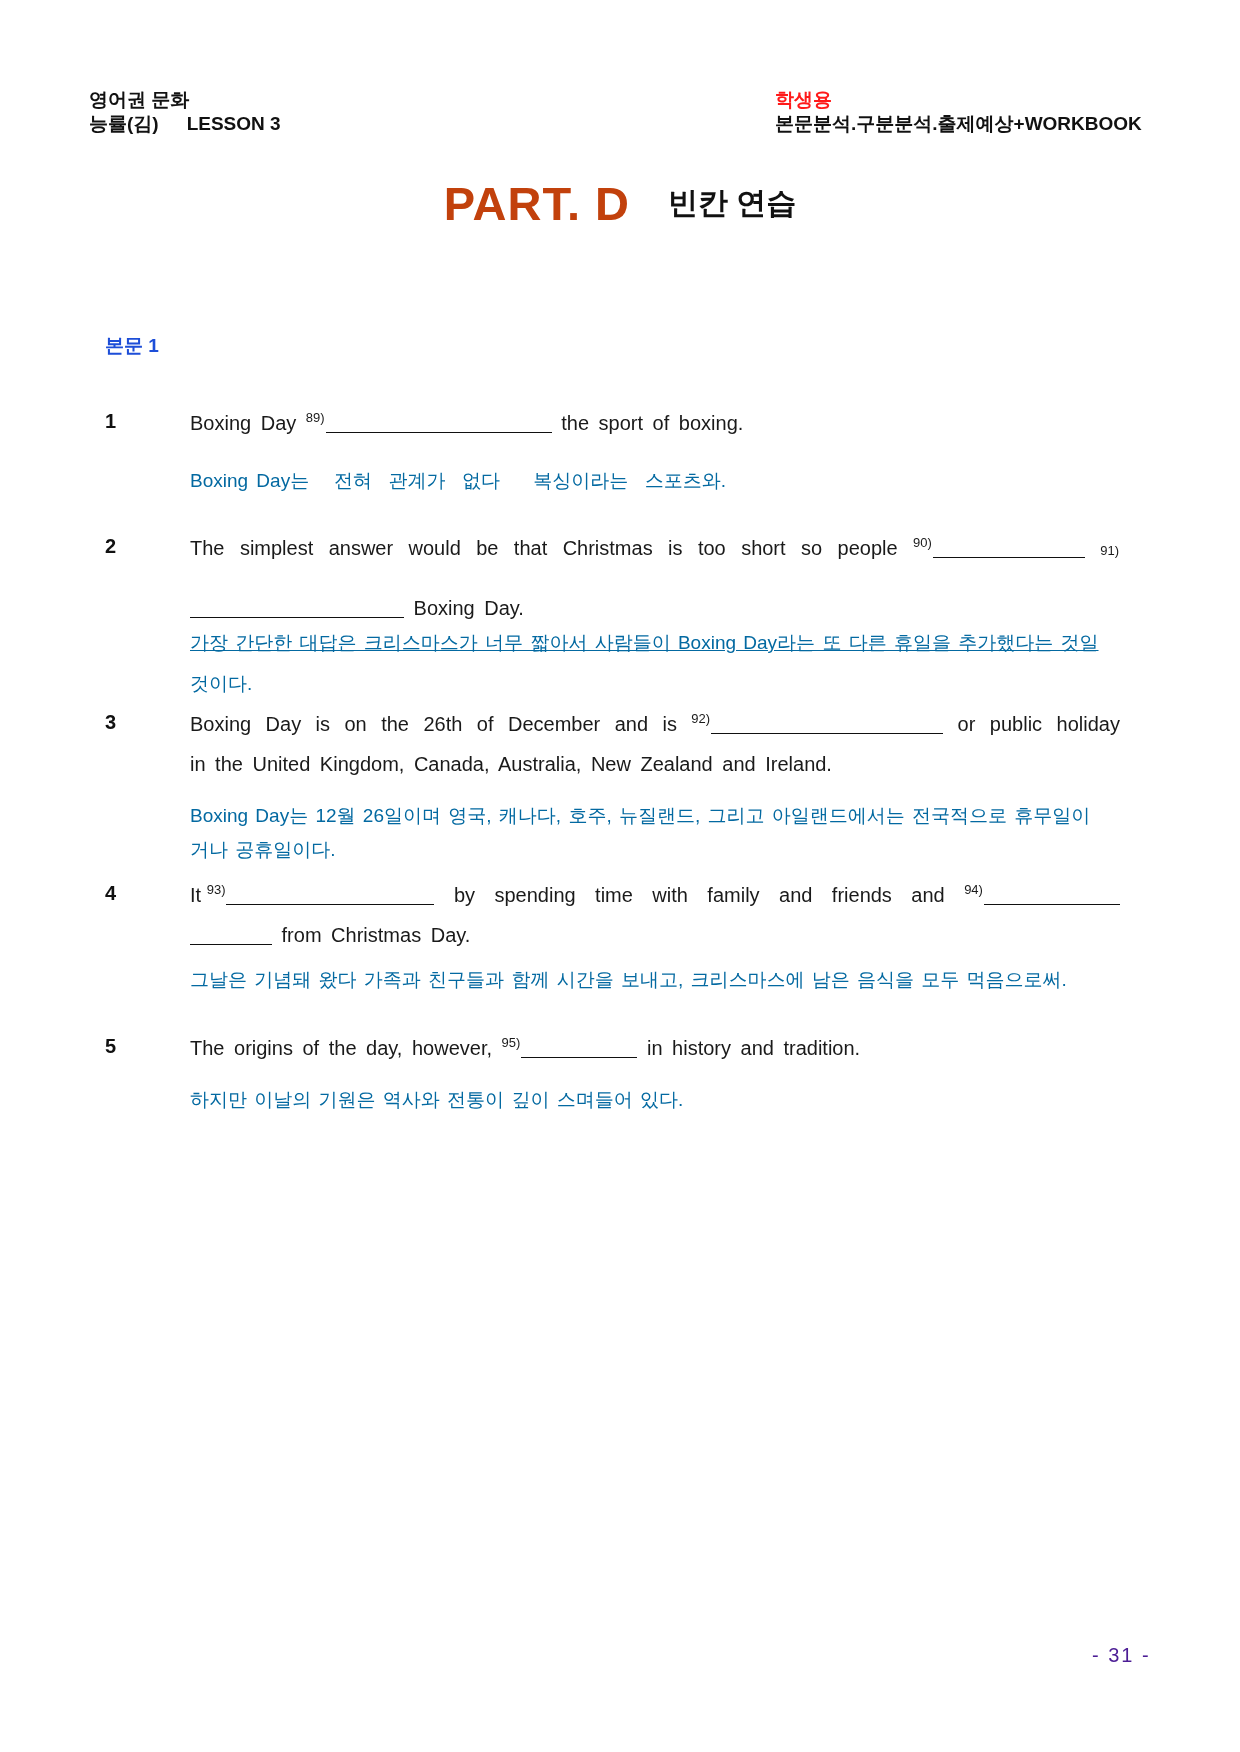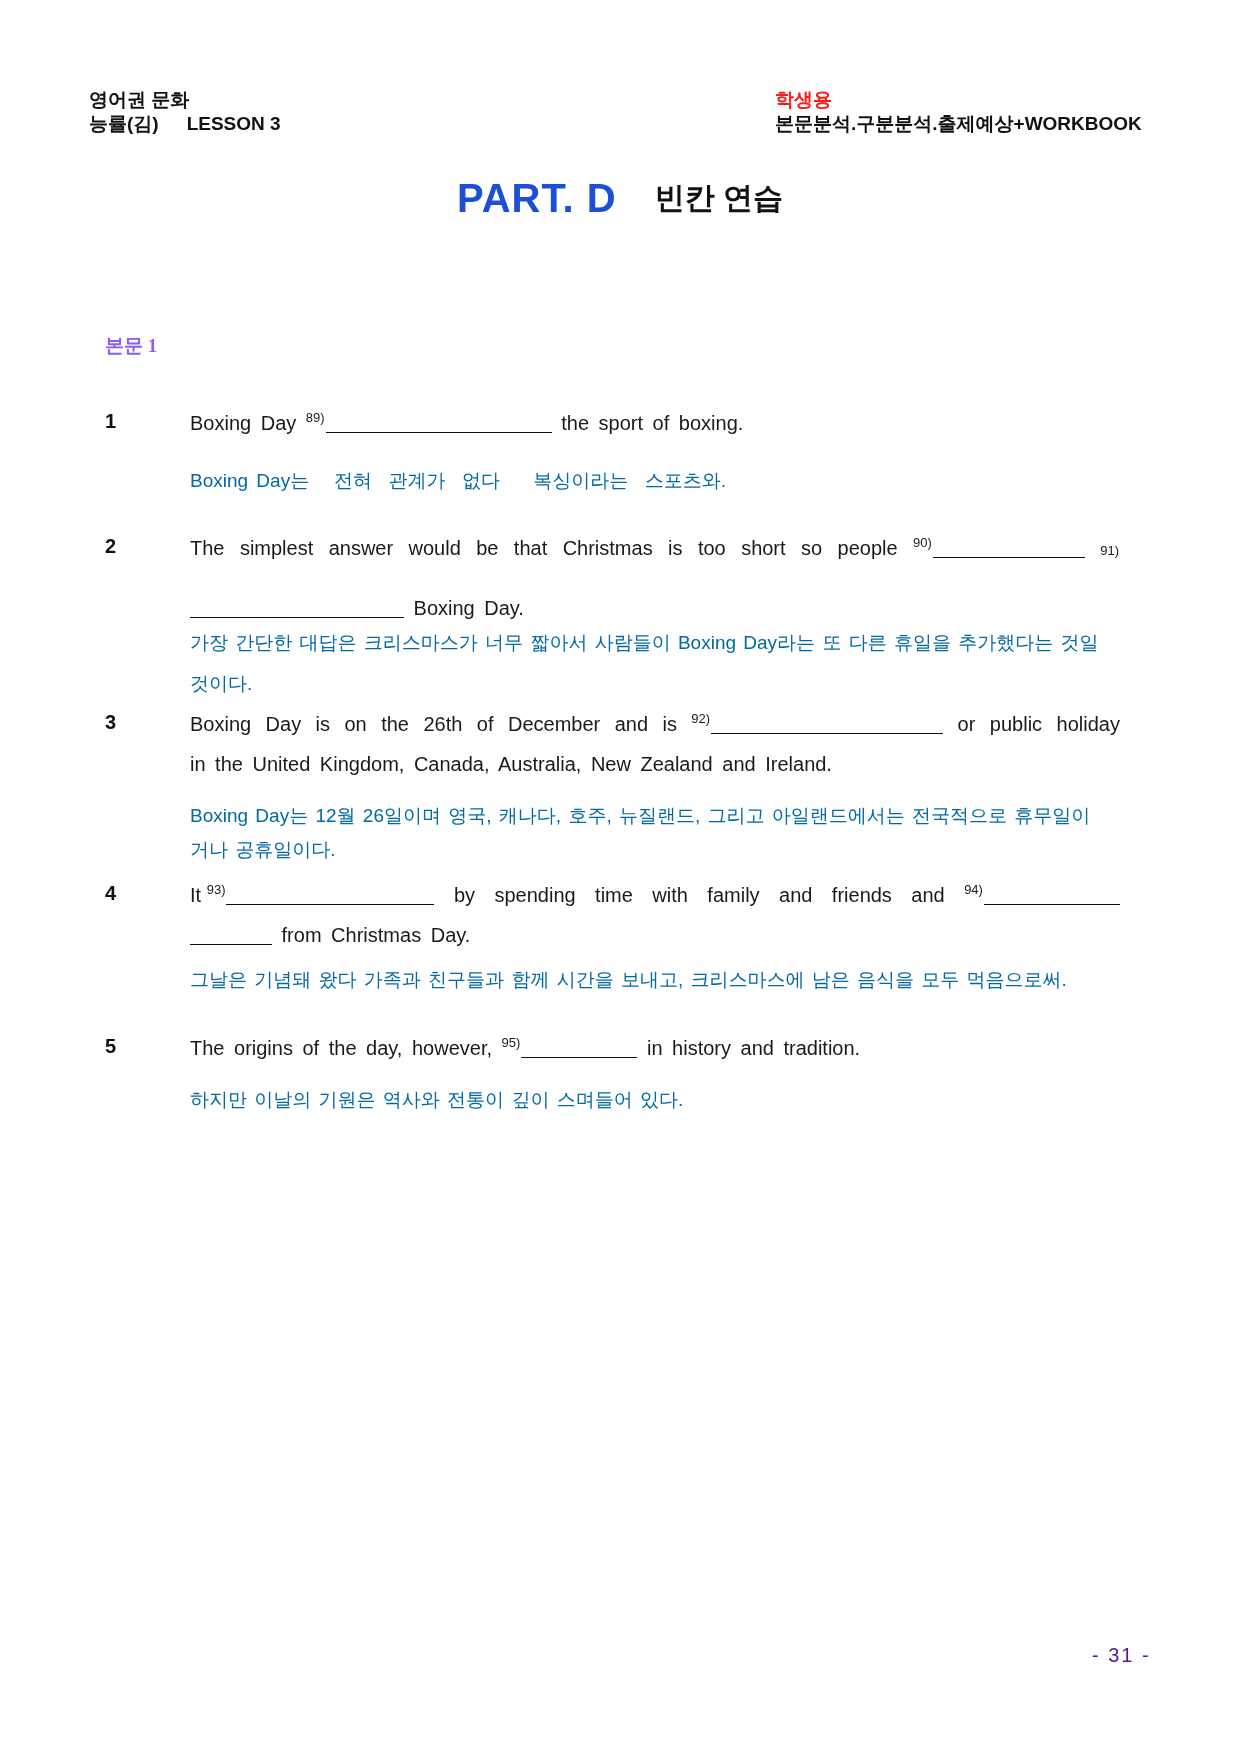--- a/index.html
+++ b/index.html
@@ -35,38 +35,37 @@
     }
     .hdr-right .audience { color: #ff1a1a; }
 
     
     .title {
       left: 0; width: 1240px; top: 176px;
       text-align: center;
       font-weight: bold;
     }
     .title .part {
-      color: #1d4ed8;
-      font-size: 40px;
+      color: #c2410c;
+      font-size: 47px;
       letter-spacing: 1px;
       vertical-align: middle;
     }
     .title .sub {
       font-size: 30px;
       color: #111;
       margin-left: 38px;
       vertical-align: middle;
     }
 
     .section-label {
       left: 105px; top: 333px;
-      color: #8b5cf6;
-      font-weight: bold;
-      font-size: 19px;
-      font-family: Liberation Serif, serif;
+      color: #1d4ed8;
+      font-weight: bold;
+      font-size: 19px;
     }
 
     .num {
       left: 105px;
       font-weight: bold;
       font-size: 20px;
       color: #111;
     }
     .line {
       left: 190px;
@@ -150,21 +149,21 @@
   <span>short</span>
   <span>so</span>
   <span>people</span>
   <span><sup class="q">90)</sup><span class="blank" style="width:152px;"></span></span>
   <sup class="q">91)</sup>
 </div>
 <div class="abs line" style="top:597px;">
   <span class="blank" style="width:214px;"></span>
   <span>Boxing Day.</span>
 </div>
-<div class="abs kr" style="top:630px; word-spacing:2px;">가장 간단한 대답은 크리스마스가 너무 짧아서 사람들이 Boxing Day라는 또 다른 휴일을 추가했다는 것일</div>
+<div class="abs kr" style="top:630px; word-spacing:2px;text-decoration:underline;">가장 간단한 대답은 크리스마스가 너무 짧아서 사람들이 Boxing Day라는 또 다른 휴일을 추가했다는 것일</div>
 <div class="abs kr" style="top:671px;">것이다.</div>
 
 <div class="abs num" style="top:711px;">3</div>
 <div class="abs line justify" style="top:711px;">
   <span>Boxing</span>
   <span>Day</span>
   <span>is</span>
   <span>on</span>
   <span>the</span>
   <span>26th</span>

